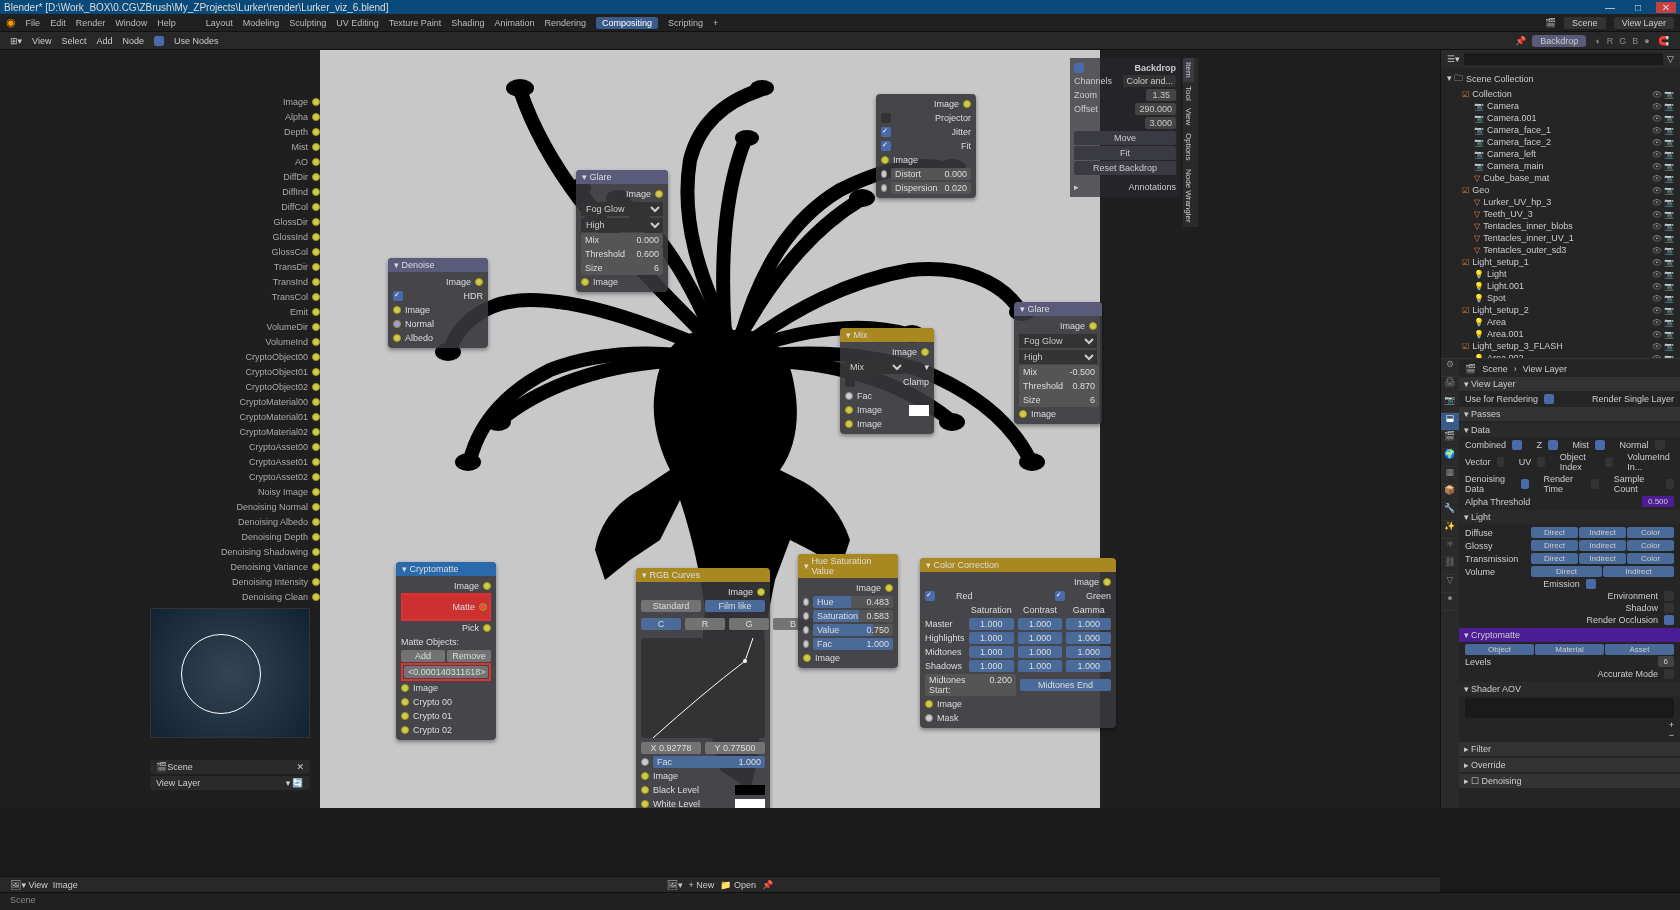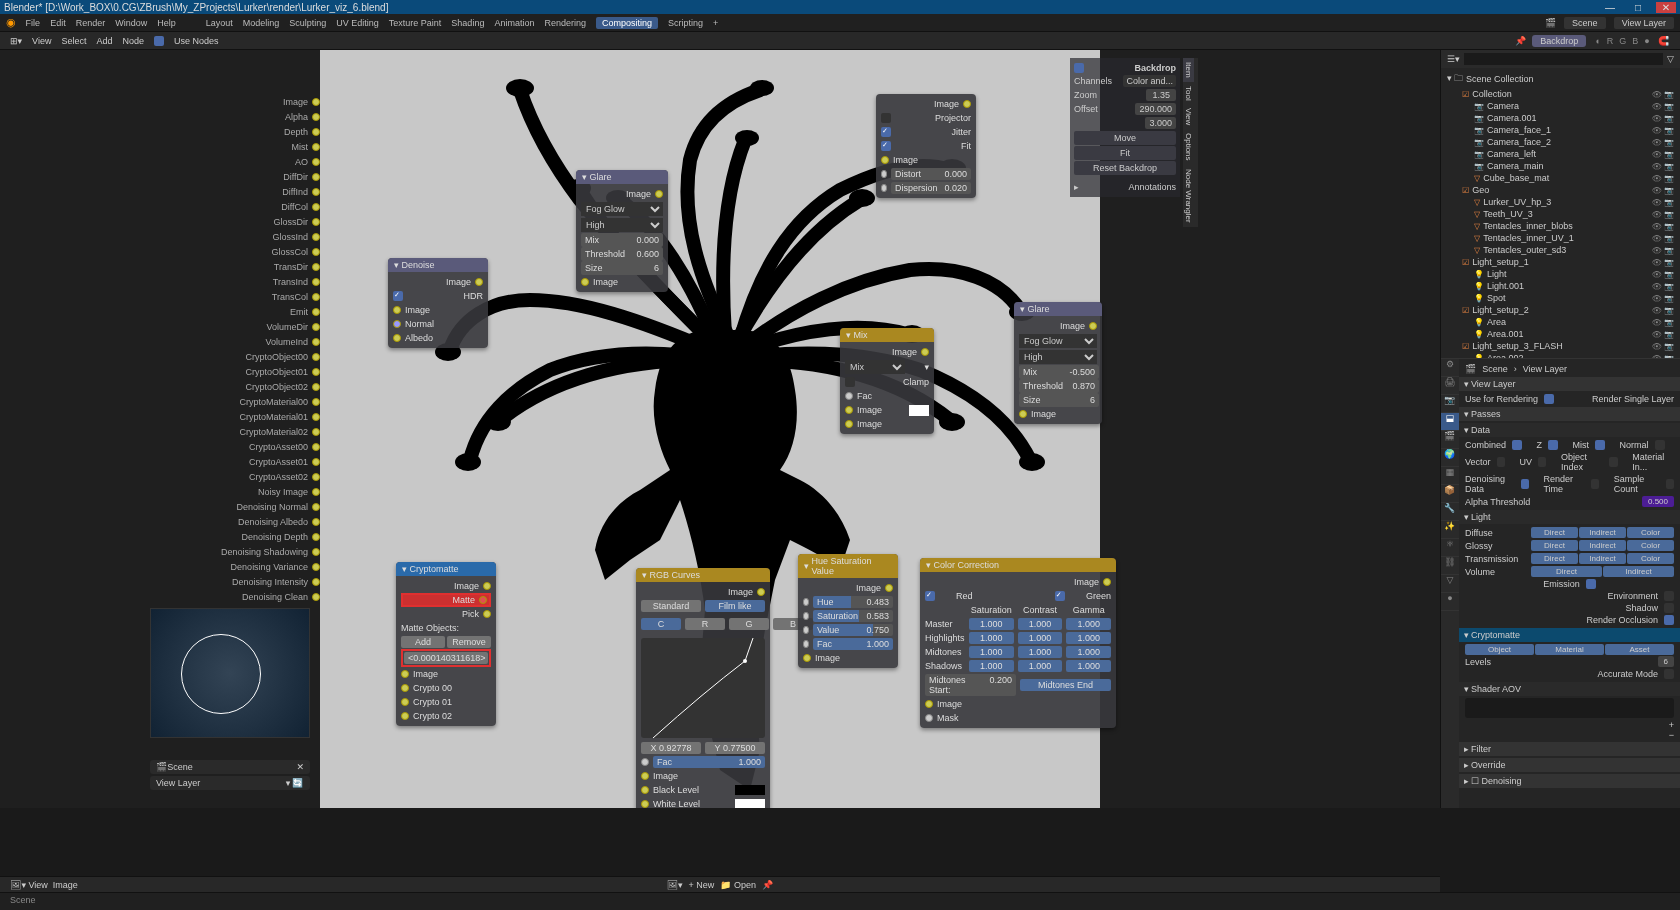--- a/index.html
+++ b/index.html
@@ -490,21 +490,21 @@
       </div>
     </div>
 
     <div class="node" style="left:396px;top:512px;width:100px">
       <div class="header blue-sel">▾ <span>Cryptomatte</span></div>
       <div class="body">
         <div class="row out">
             <span>Image</span>
             <span class="socket"></span>
           </div>
-        <div class="row out redbox redfill" style="padding:0 2px;">
+        <div class="row out redbox redfill" style="padding:7px 2px;">
             <span>Matte</span>
             <span class="socket" style="background:#e05050"></span>
           </div>
         <div class="row out">
             <span>Pick</span>
             <span class="socket"></span>
           </div>
         <div class="row">Matte Objects:</div>
         <div class="row" style="gap:2px">
             <span class="field" style="flex:1">Add</span>
@@ -899,21 +899,21 @@
         <div class="prop-row">🎬 <span>Scene</span> › <span>View Layer</span></div>
         <div class="section-head">▾ <span>View Layer</span></div>
         <div class="prop-row">
             <span>Use for Rendering</span> 
             <span class="check on"></span> 
             <span style="margin-left:auto">Render Single Layer</span>
           </div>
         <div class="section-head">▾ <span>Passes</span></div>
         <div class="section-head" style="background:#2a2a2a">▾ <span>Data</span></div>
         <div class="prop-row"><span>Combined</span> <span class="check on"></span> &nbsp; <span>Z</span> <span class="check on"></span> &nbsp; <span>Mist</span> <span class="check on"></span> &nbsp; <span>Normal</span> <span class="check"></span></div>
-        <div class="prop-row"><span>Vector</span> <span class="check"></span> &nbsp; <span>UV</span> <span class="check"></span> &nbsp; <span>Object Index</span> <span class="check"></span> &nbsp; <span>Material In...</span></div>
+        <div class="prop-row"><span>Vector</span> <span class="check"></span> &nbsp; <span>UV</span> <span class="check"></span> &nbsp; <span>Object Index</span> <span class="check"></span> &nbsp; <span>VolumeInd In...</span></div>
         <div class="prop-row"><span>Denoising Data</span> <span class="check on"></span> &nbsp; <span>Render Time</span> <span class="check"></span> &nbsp; <span>Sample Count</span> <span class="check"></span></div>
         <div class="prop-row">
             <span>Alpha Threshold</span> 
             <span class="val blue">0.500</span>
           </div>
         <div class="section-head" style="background:#2a2a2a">▾ <span>Light</span></div>
         <div class="prop-row">
             <span style="width:60px">Diffuse</span>
             <div class="btn-row" style="flex:1">
               <div class="b">Direct</div>
@@ -953,21 +953,21 @@
             <span class="check"></span>
           </div>
         <div class="prop-row" style="justify-content:flex-end">
             <span>Shadow</span> 
             <span class="check"></span>
           </div>
         <div class="prop-row" style="justify-content:flex-end">
             <span>Render Occlusion</span> 
             <span class="check on"></span>
           </div>
-        <div class="section-head" style="background:#0c4a6e">▾ <span>Cryptomatte</span></div>
+        <div class="section-head" style="background:#4c1d95">▾ <span>Cryptomatte</span></div>
         <div class="btn-row">
             <div class="b">Object</div>
             <div class="b">Material</div>
             <div class="b">Asset</div>
           </div>
         <div class="prop-row">
             <span>Levels</span>
             <span class="val">6</span>
           </div>
         <div class="prop-row" style="justify-content:flex-end">

